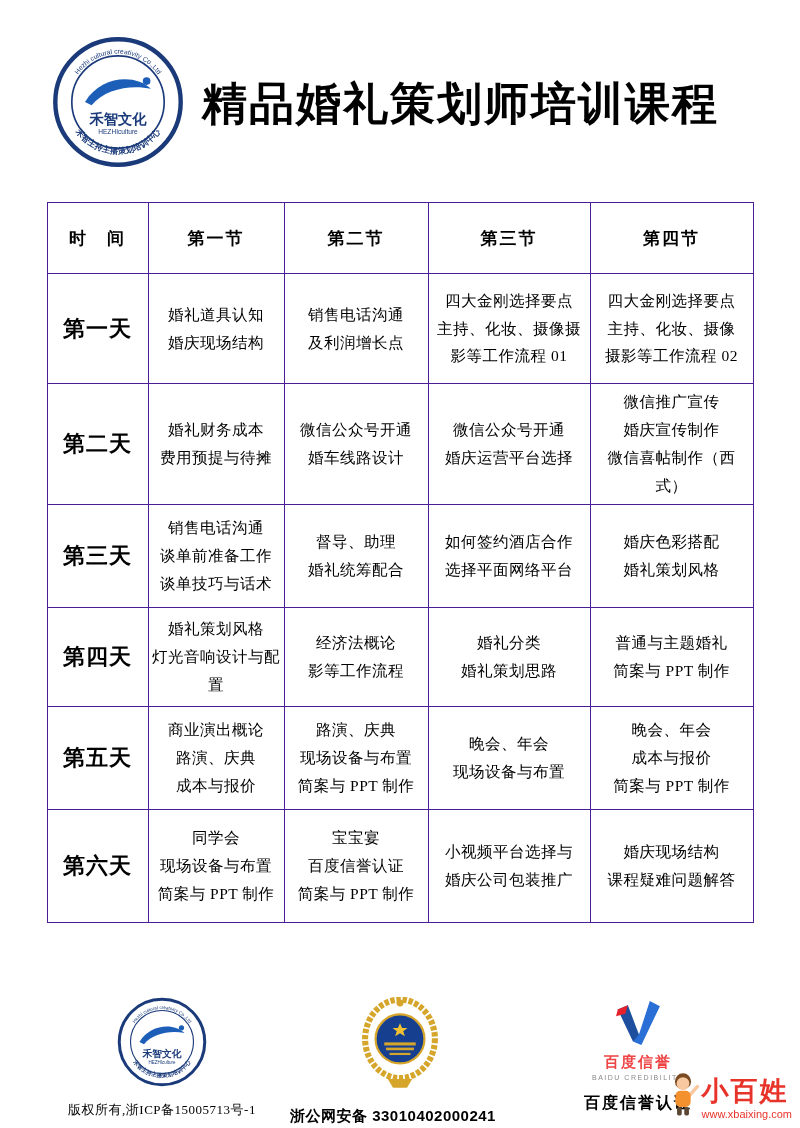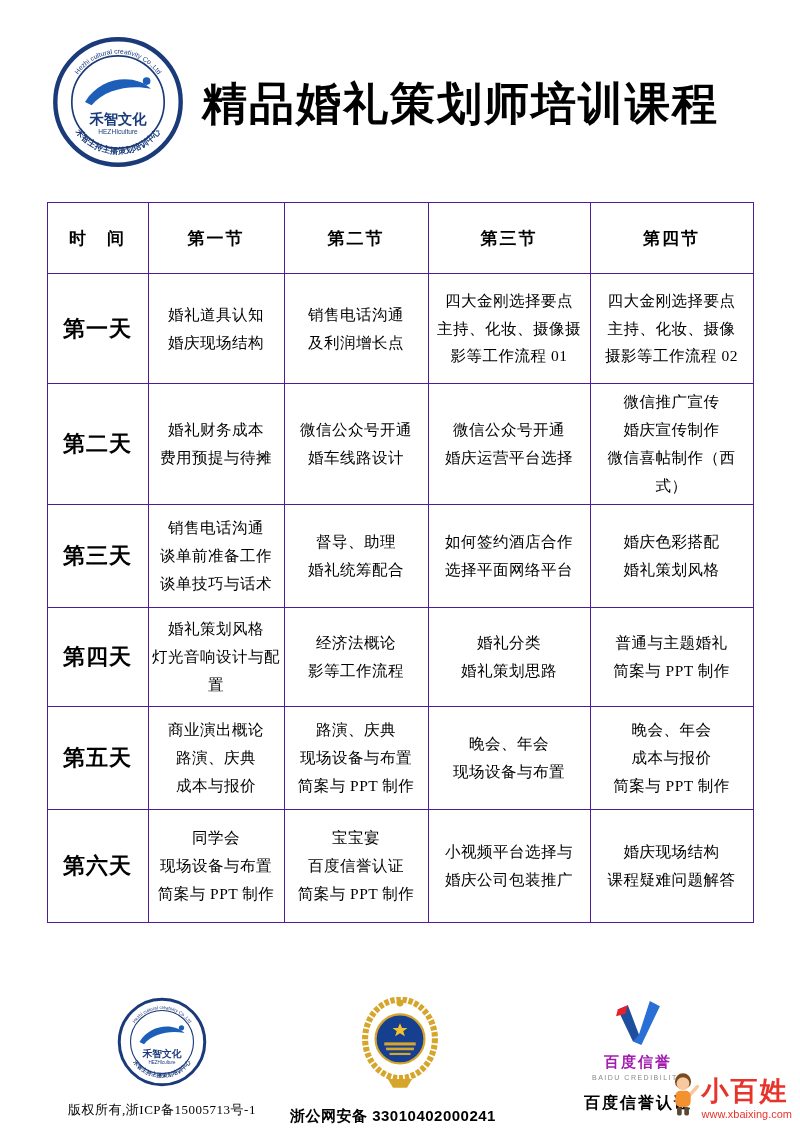--- a/index.html
+++ b/index.html
@@ -37,21 +37,21 @@
   tr.r5 td{height:94px;}
   tr.r6 td{height:104px;}
   
   .footer{
     display:flex;justify-content:space-between;align-items:flex-start;
     padding:0 52px;margin-top:74px;
   }
   .footer-col{display:flex;flex-direction:column;align-items:center;width:220px;}
   .footer-caption{font-size:13px;margin-top:14px;letter-spacing:0.5px;}
   .footer-caption.bold{font-size:15px;font-weight:bold;font-family:"Liberation Sans",sans-serif;}
-  .baidu-title{font-family:"Liberation Sans",sans-serif;font-weight:bold;font-size:15px;color:#a21caf;margin-top:4px;letter-spacing:2px;text-align:center;}
+  .baidu-title{font-family:"Liberation Sans",sans-serif;font-weight:bold;font-size:15px;color:#ef4444;margin-top:4px;letter-spacing:2px;text-align:center;}
   .baidu-sub{font-family:"Liberation Sans",sans-serif;font-size:7px;color:#8a8a8a;letter-spacing:1.5px;margin-top:2px;}
   .baidu-caption{font-family:"Liberation Sans",sans-serif;font-weight:bold;font-size:16px;margin-top:12px;letter-spacing:2px;}
   
   .watermark{
     position:absolute;right:8px;bottom:8px;display:flex;align-items:flex-end;
   }
   .wm-texts{display:flex;flex-direction:column;align-items:flex-start;margin-left:2px;}
   .wm-name{font-family:"Liberation Sans",sans-serif;font-weight:900;font-size:27px;color:#e8332a;letter-spacing:2px;line-height:1;}
   .wm-url{font-family:"Liberation Sans",sans-serif;font-size:11px;color:#e8332a;margin-top:3px;}
 </style>

